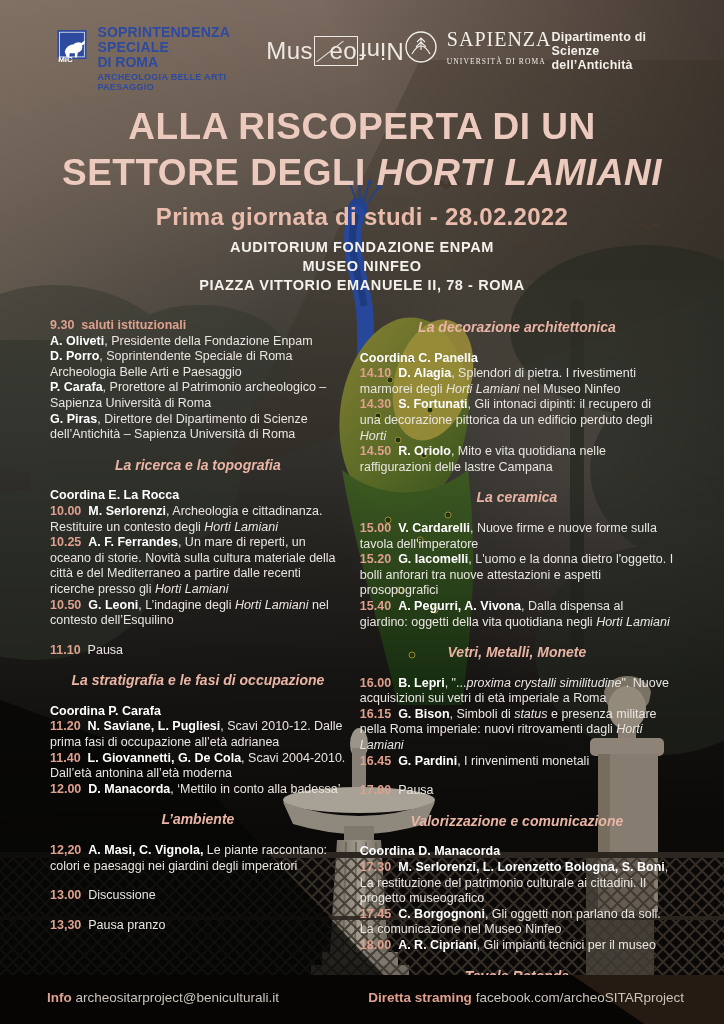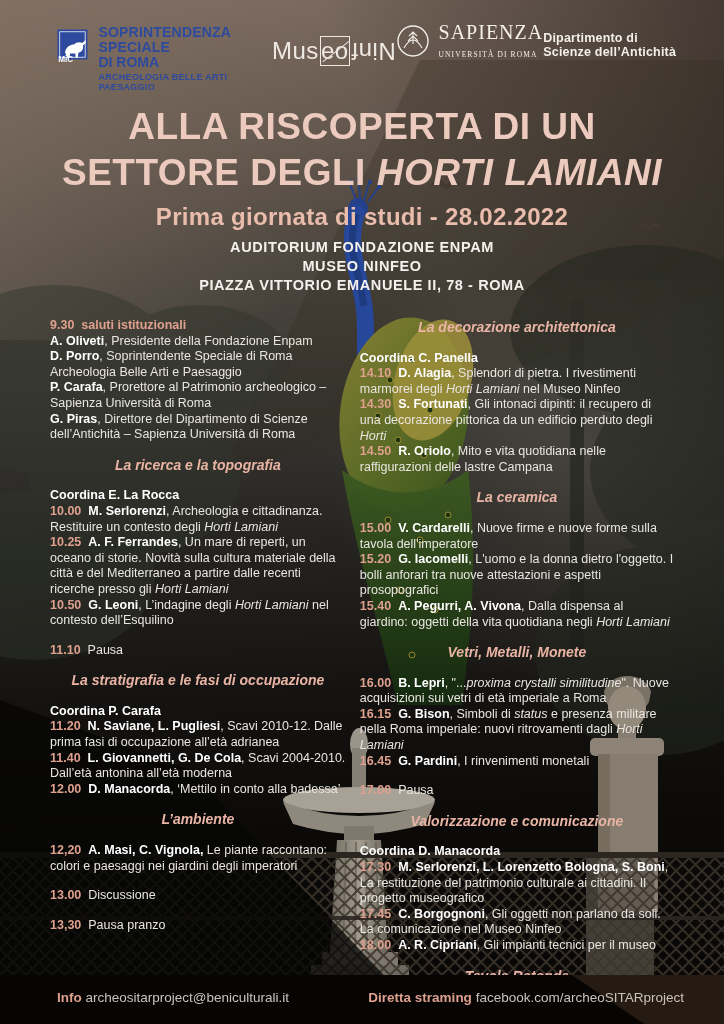--- a/index.html
+++ b/index.html
@@ -27,21 +27,21 @@
   .facet-d{top:280px;right:0;width:420px;height:460px;background:radial-gradient(ellipse at 70% 40%,rgba(160,148,135,.22) 0%,rgba(160,148,135,0) 65%)}
   .art{position:absolute;inset:0;pointer-events:none}
   
   .logo-row{position:absolute;top:22px;left:0;right:0;display:flex;justify-content:space-between;align-items:flex-start;padding:0 40px 0 56px}
   .logo-mic{display:flex;gap:8px;align-items:flex-start;color:var(--logo-blue)}
   .logo-mic-text{font-weight:bold;line-height:1.08;padding-top:3px}
   .logo-mic-line1{font-size:14px;letter-spacing:.2px}
   .logo-mic-line2{font-size:14px}
   .logo-mic-line3{font-size:9px;margin-top:3px;letter-spacing:.3px}
   .museo-logo{color:#efe9e3;font-size:24px;letter-spacing:.5px;display:flex;align-items:center;margin-top:14px;margin-left:18px}
-  .museo-box{display:inline-flex;align-items:center;justify-content:center;border:1px solid #efe9e3;width:30px;height:30px;margin:0 1px;position:relative}
+  .museo-box{display:inline-flex;align-items:center;justify-content:flex-end;border:1px solid #efe9e3;width:44px;height:30px;margin:0 1px;position:relative}
   .museo-box::after{content:'';position:absolute;left:-2px;top:14px;width:34px;height:1px;background:#efe9e3;transform:rotate(-38deg)}
   .museo-flip{display:inline-block;transform:rotate(180deg)}
   .logo-sapienza{display:flex;align-items:center;color:#f3efe9;margin-right:2px}
   .sap-top{display:flex;align-items:center;gap:9px}
   .sap-name{font-family:"Liberation Serif","DejaVu Serif",serif;font-size:20px;letter-spacing:1px;line-height:1}
   .sap-sub{font-family:"Liberation Serif","DejaVu Serif",serif;font-size:7.5px;letter-spacing:1.1px;margin-top:8px}
   .sap-dept{font-size:12.5px;font-weight:bold;margin-top:8px;letter-spacing:.2px}
   
   .title-block{position:absolute;top:104px;left:0;right:0;text-align:center;color:var(--title-pink);font-weight:bold}
   .title-line{font-size:37px;line-height:1.24;letter-spacing:.5px}
@@ -58,21 +58,21 @@
   .pcol-right .psec:first-child .psec-header{margin-top:0}
   .pitem{margin:0}
   .pitem.gap{margin-top:14px}
   .seg-time{color:var(--accent-time);font-weight:bold;margin-right:7px}
   .seg-accent{color:var(--accent-time);font-weight:bold}
   .seg-name{color:var(--name-text);font-weight:bold}
   .seg-italic{font-style:italic}
   
   .footer{position:absolute;left:0;right:0;bottom:0;height:49px;background:#261b12;font-size:13.5px}
   .footer::before{content:'';position:absolute;inset:0;background:#070504;clip-path:polygon(0 0,79% 0,89% 100%,0 100%)}
-  .footer-info{position:absolute;left:57px;top:15px}
+  .footer-info{position:absolute;left:47px;top:15px}
   .footer-stream{position:absolute;right:40px;top:15px}
   .footer-label{color:var(--accent-time);font-weight:bold}
   .footer-value{color:#cac3bb}
 </style>
 </head>
 <body>
 
 <div class="poster">
 
   <div class="facet facet-a"></div>

